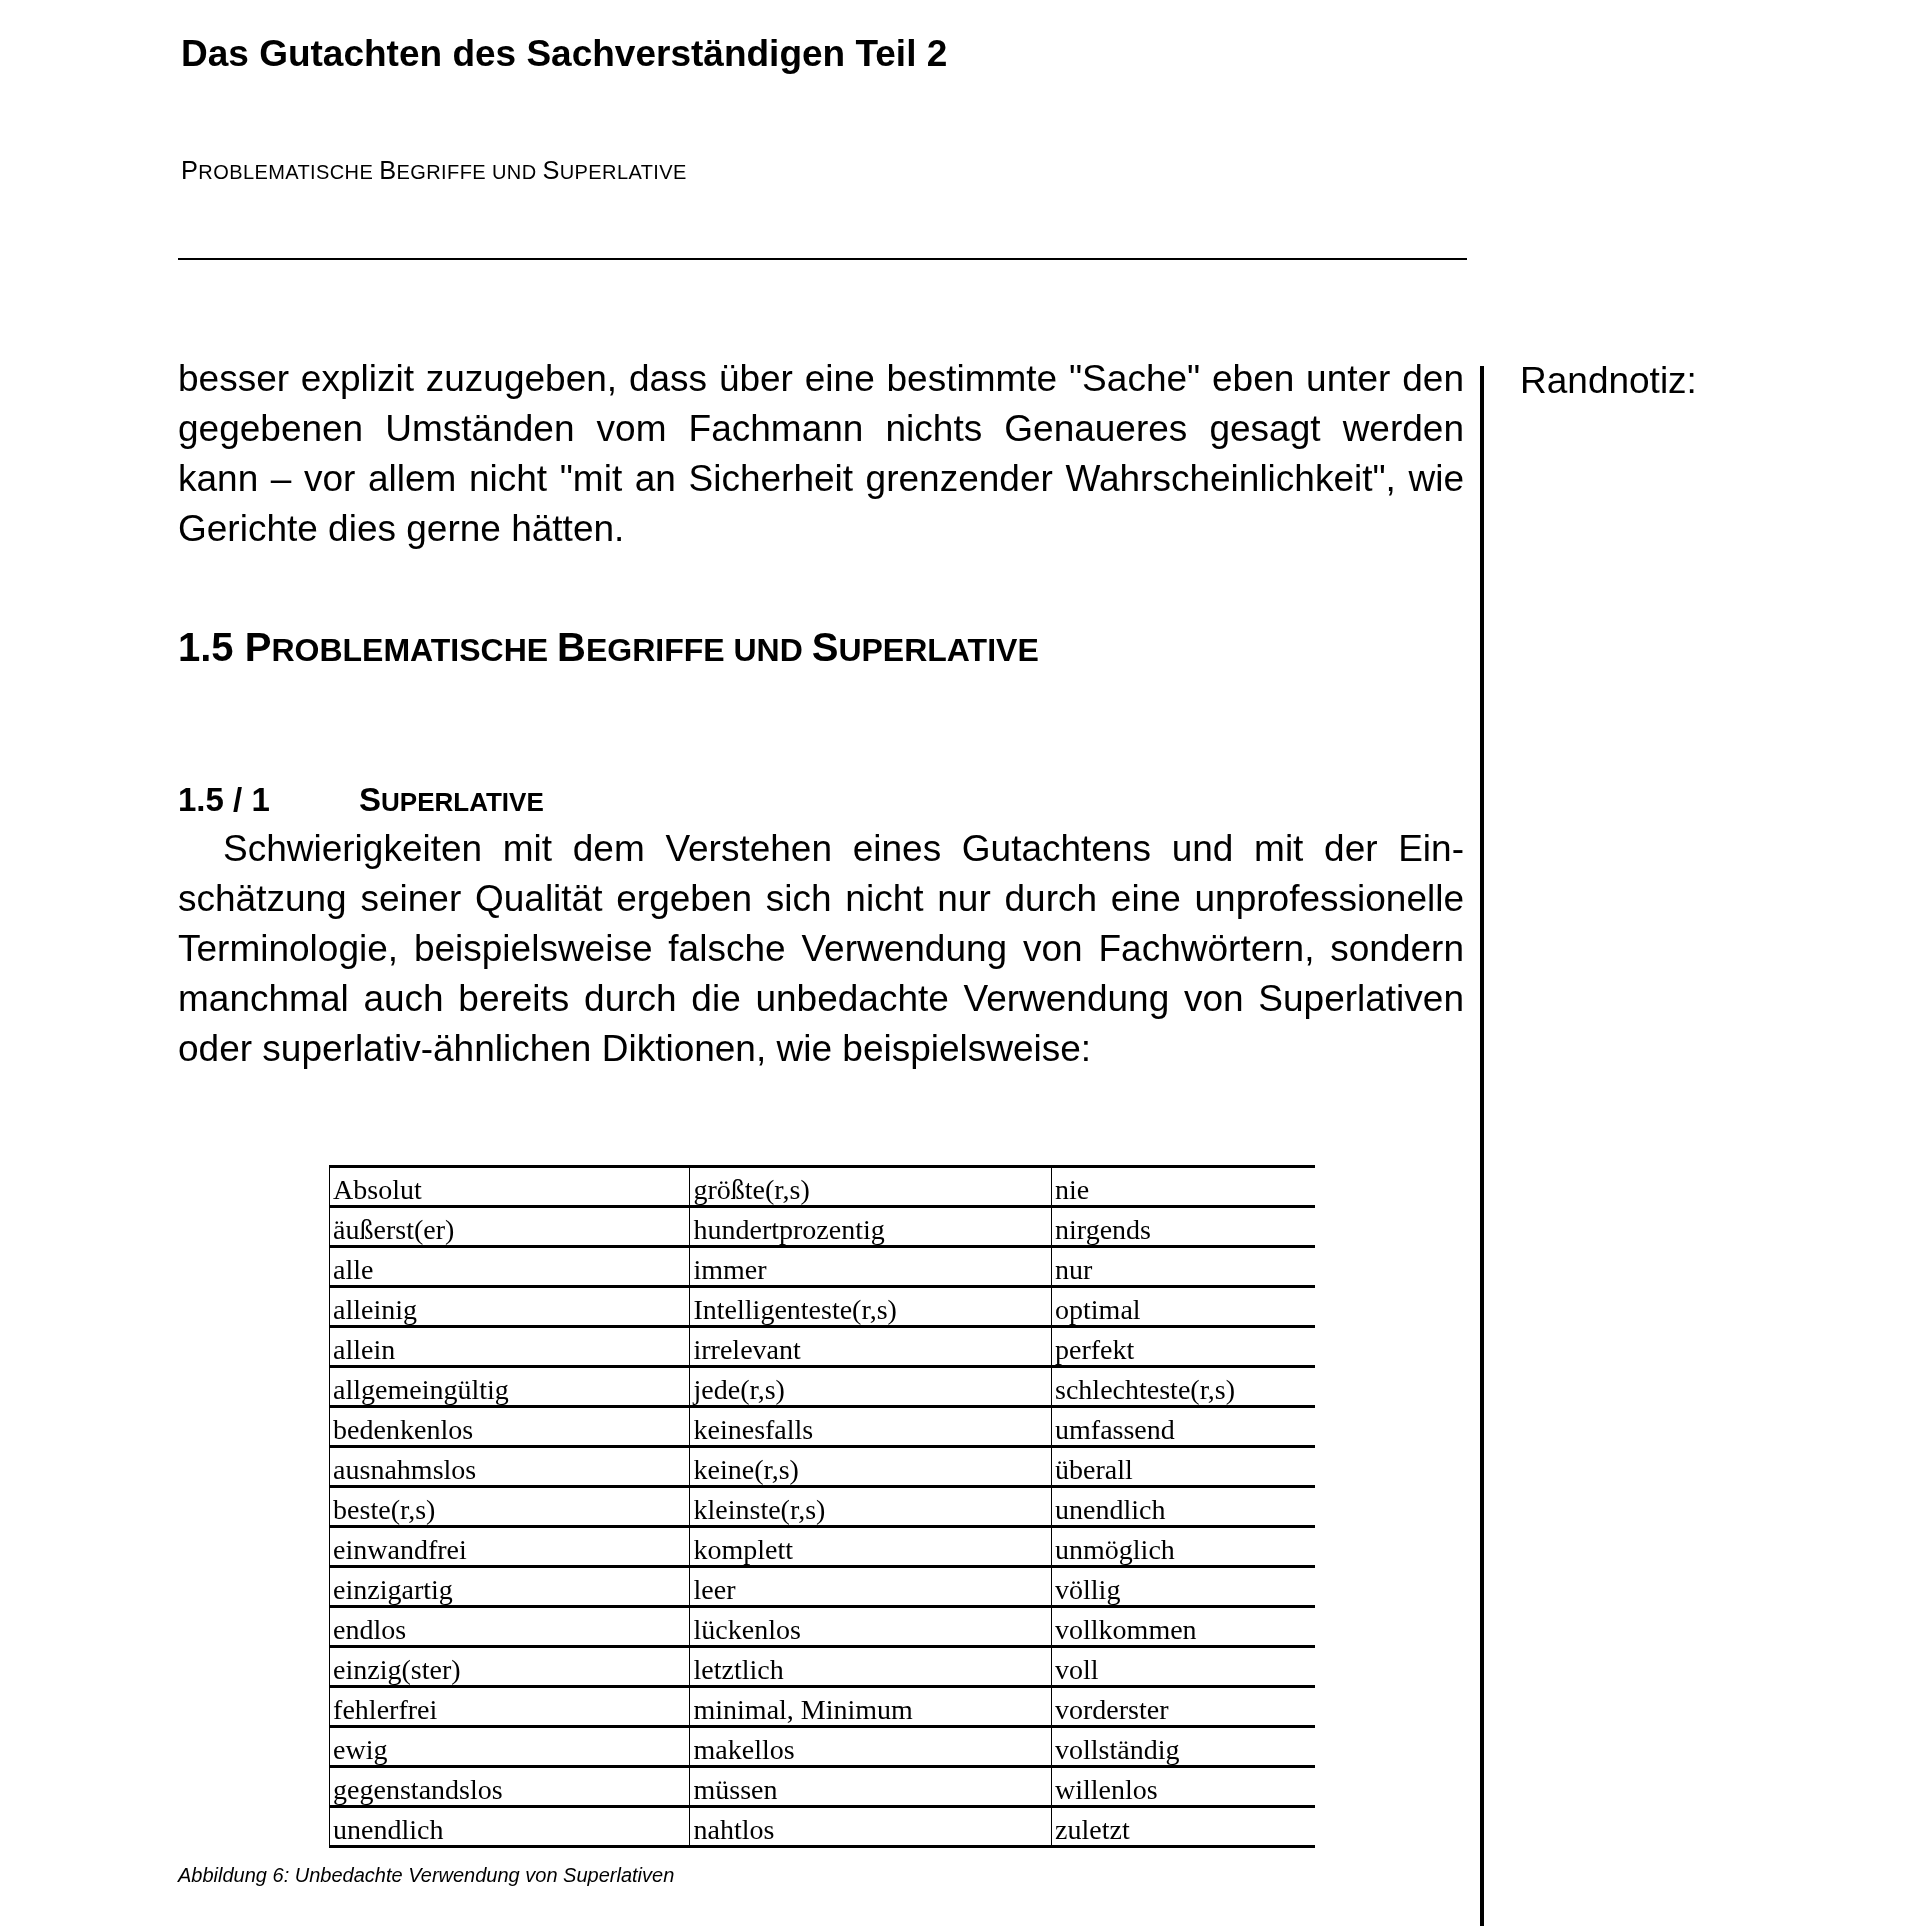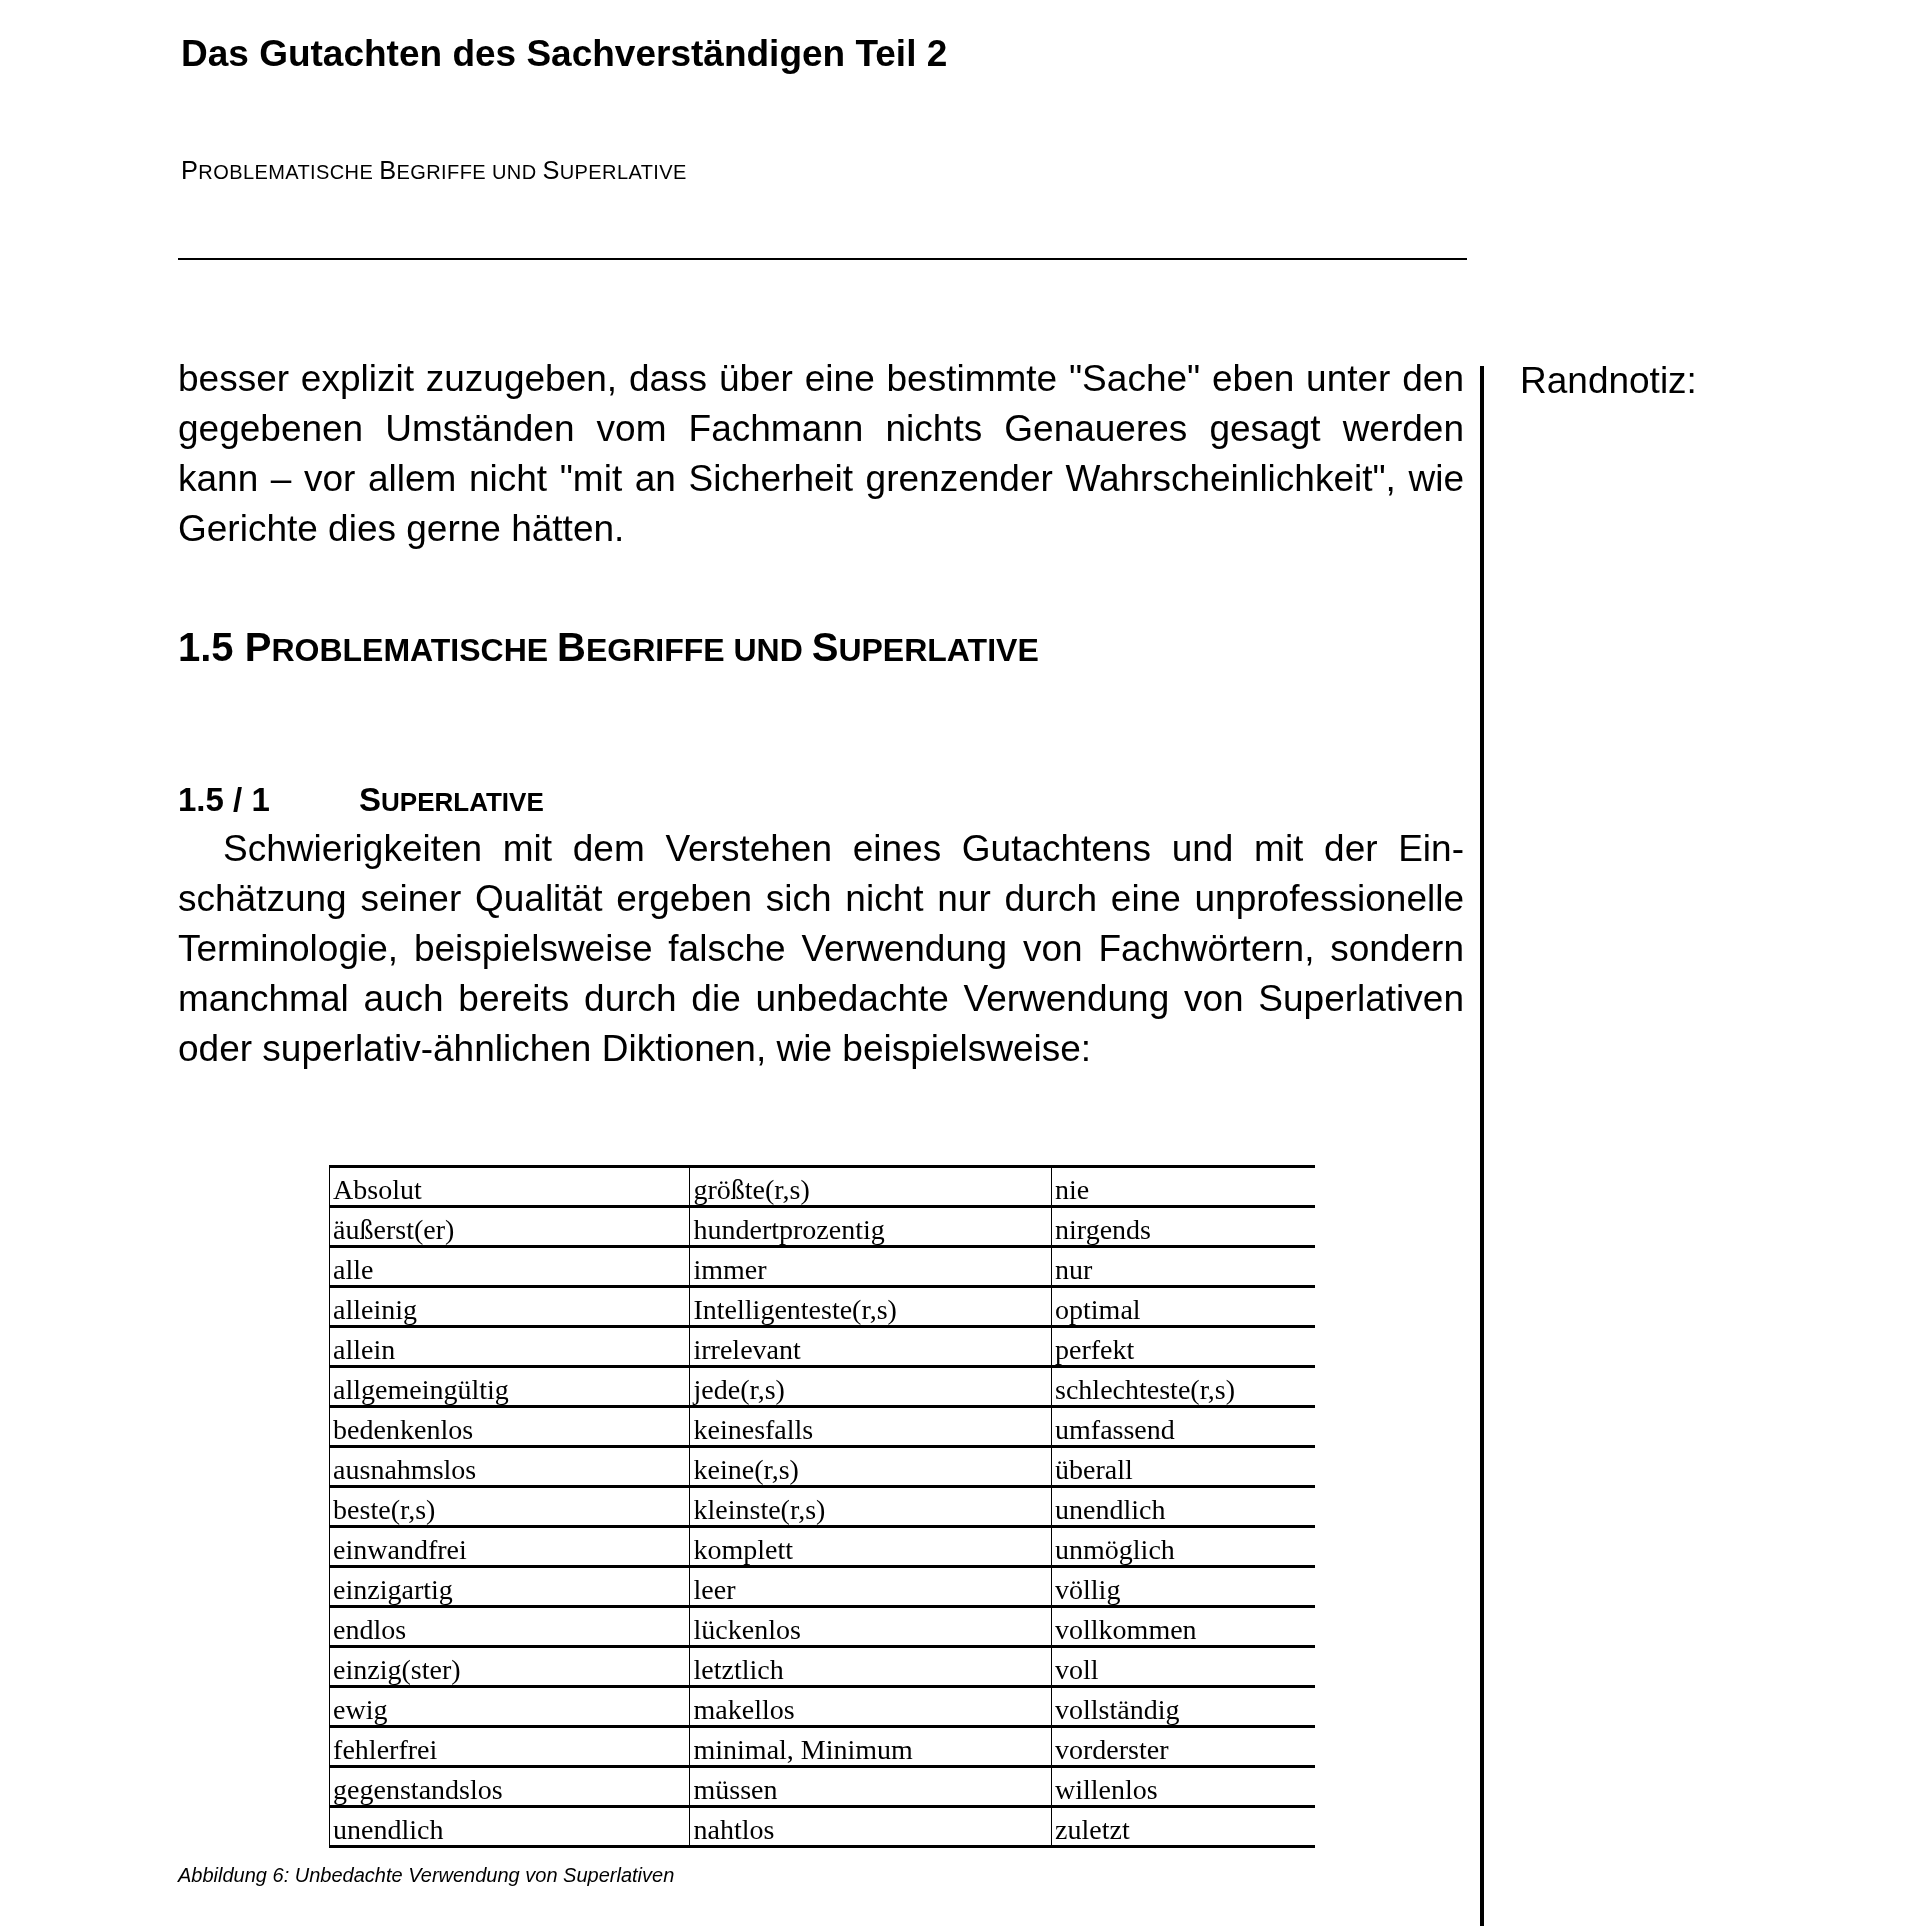--- a/index.html
+++ b/index.html
@@ -117,28 +117,28 @@
           <td class="c1">endlos</td>
           <td class="c2">lückenlos</td>
           <td class="c3">vollkommen</td>
         </tr>
         <tr>
           <td class="c1">einzig(ster)</td>
           <td class="c2">letztlich</td>
           <td class="c3">voll</td>
         </tr>
         <tr>
+          <td class="c1">fehlerfrei</td>
+          <td class="c2">minimal, Minimum</td>
+          <td class="c3">vorderster</td>
+        </tr>
+        <tr>
           <td class="c1">ewig</td>
           <td class="c2">makellos</td>
           <td class="c3">vollständig</td>
-        </tr>
-        <tr>
-          <td class="c1">fehlerfrei</td>
-          <td class="c2">minimal, Minimum</td>
-          <td class="c3">vorderster</td>
         </tr>
         <tr>
           <td class="c1">gegenstandslos</td>
           <td class="c2">müssen</td>
           <td class="c3">willenlos</td>
         </tr>
         <tr>
           <td class="c1">unendlich</td>
           <td class="c2">nahtlos</td>
           <td class="c3">zuletzt</td>

